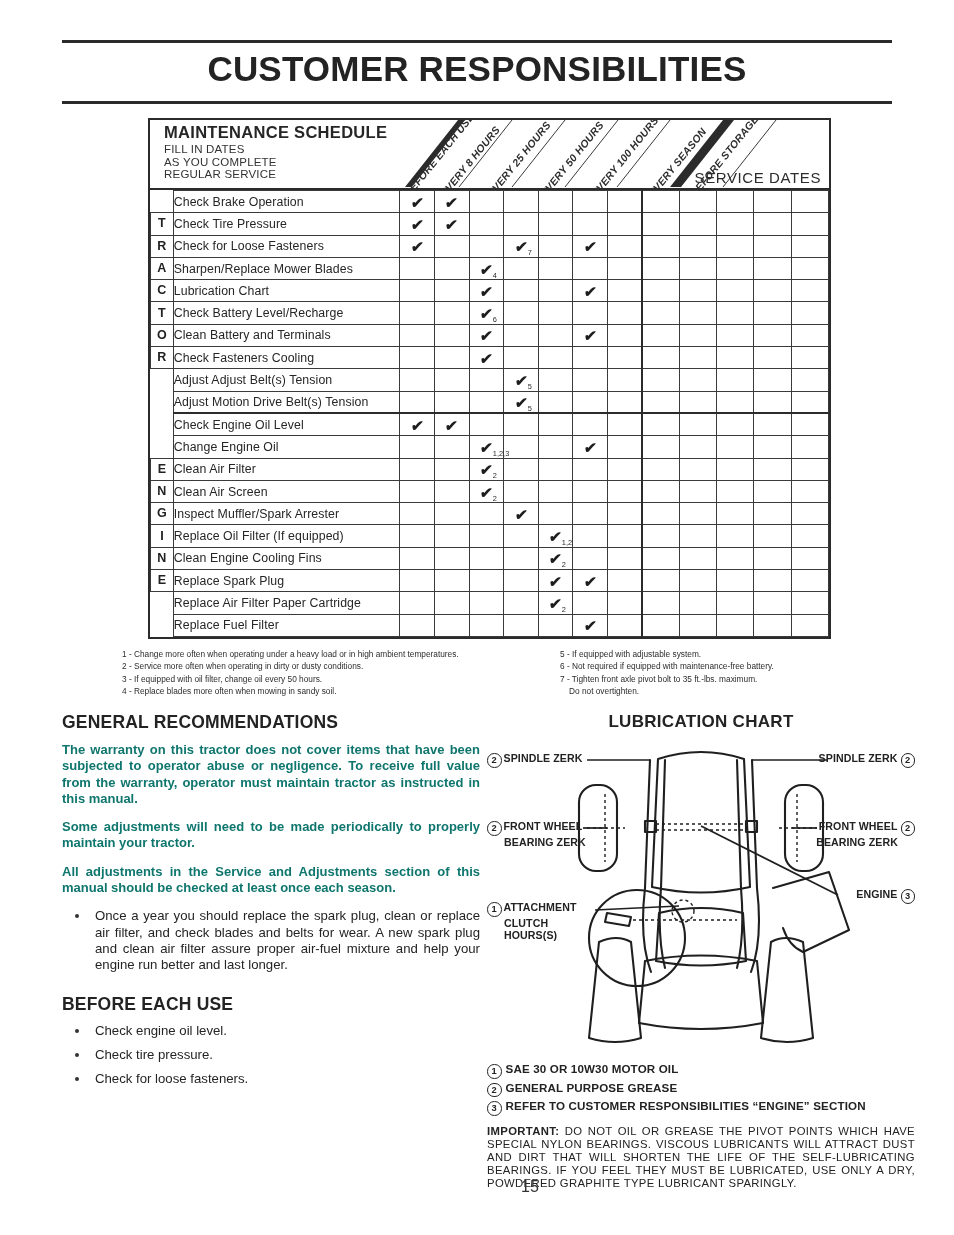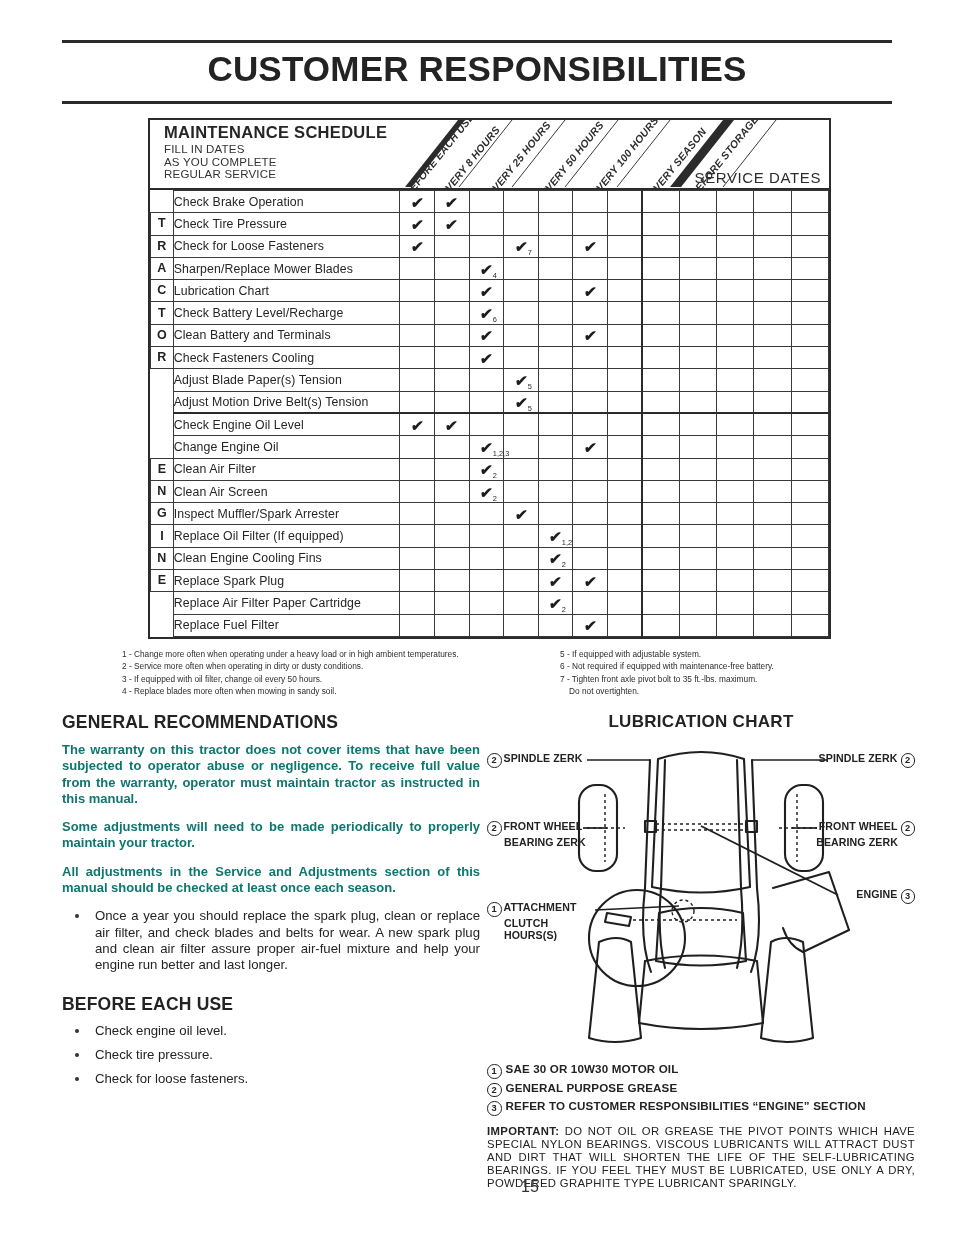--- a/index.html
+++ b/index.html
@@ -324,21 +324,21 @@
             <td class="chk"></td>
             <td class="chk thickright"></td>
             <td class="sd first"></td>
             <td class="sd"></td>
             <td class="sd"></td>
             <td class="sd"></td>
             <td class="sd"></td>
           </tr>
           <tr>
             <td class="secletter blank"></td>
-            <td class="task">Adjust Blade Paper(s) Tension</td>
+            <td class="task">Adjust Adjust Belt(s) Tension</td>
             <td class="chk"></td>
             <td class="chk"></td>
             <td class="chk"></td>
             <td class="chk"><span class="tick">✔<span class="sup">5</span></span></td>
             <td class="chk"></td>
             <td class="chk"></td>
             <td class="chk thickright"></td>
             <td class="sd first"></td>
             <td class="sd"></td>
             <td class="sd"></td>

